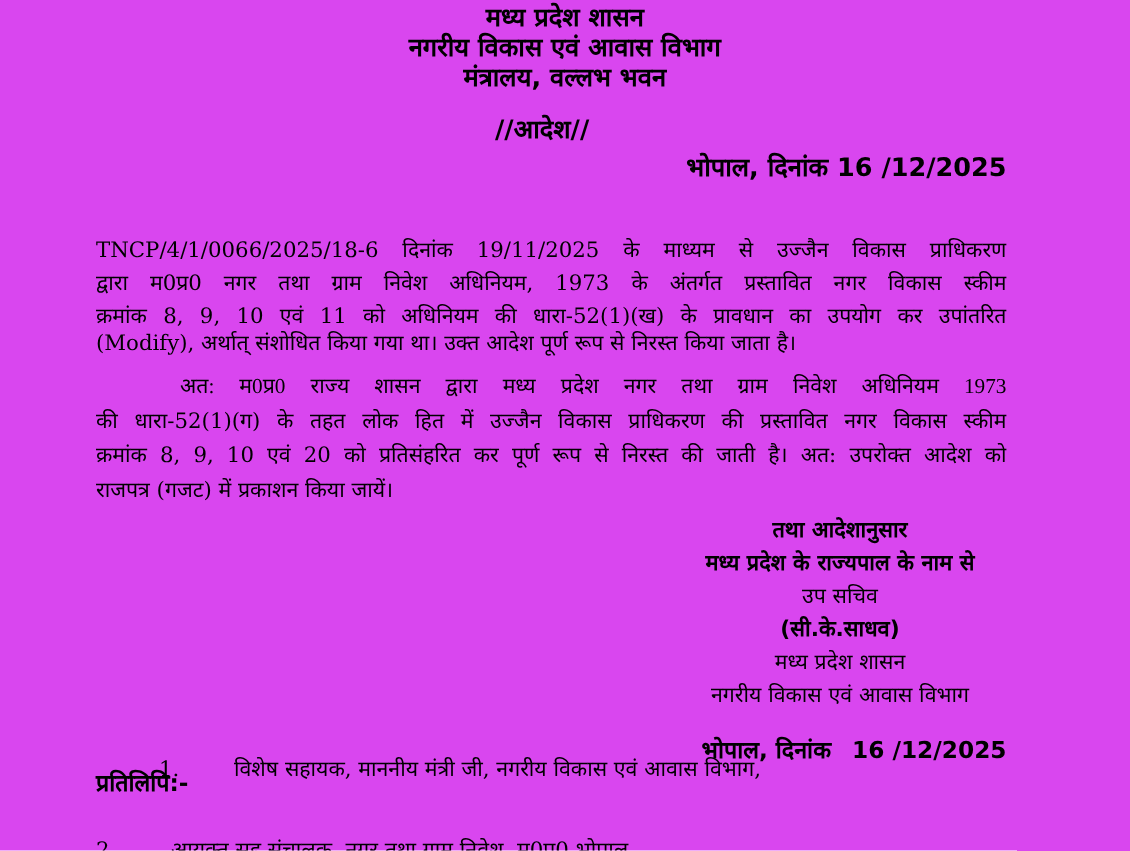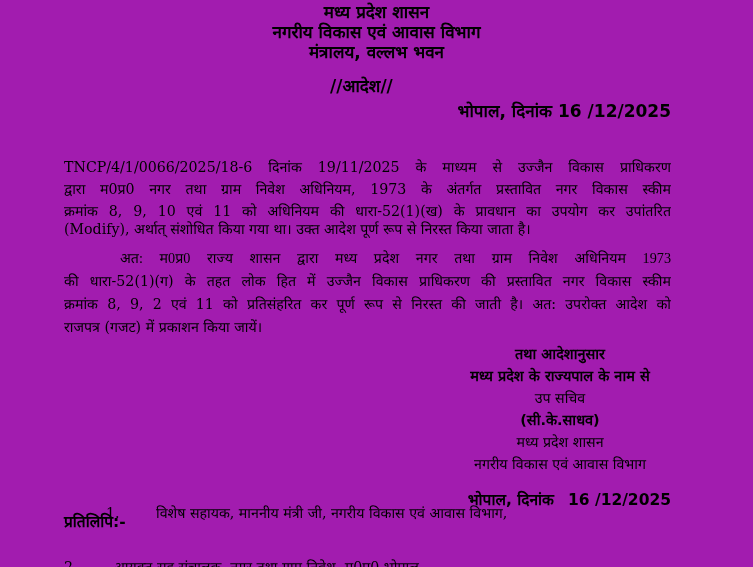--- a/index.html
+++ b/index.html
@@ -12,21 +12,21 @@
       height: 567px;
       overflow: hidden;
       position: relative;
       color: #000000;
       font-family: "DejaVu Serif", "Liberation Serif", serif;
     }
     .page {
       position: absolute;
       left: 0; top: 0;
       width: 753px; height: 567px;
-      background: #a21caf;
+      background: #d946ef;
     }
     .hdr {
       position: absolute;
       left: 0;
       width: 753px;
       text-align: center;
       font-family: "DejaVu Sans", "Liberation Sans", sans-serif;
       font-weight: bold;
       font-size: 17px;
       line-height: 21px;
@@ -135,21 +135,21 @@
   <div class="abs bold-sans order-title">//आदेश//</div>
   <div class="abs bold-sans dateline-top">भोपाल, दिनांक 16 /12/2025</div>
 
   <div class="body-line" style="top:156px;">TNCP/4/1/0066/2025/18-6 दिनांक 19/11/2025 के माध्यम से उज्जैन विकास प्राधिकरण</div>
   <div class="body-line" style="top:178px;">द्वारा म0प्र0 नगर तथा ग्राम निवेश अधिनियम, 1973 के अंतर्गत प्रस्तावित नगर विकास स्कीम</div>
   <div class="body-line" style="top:200px;">क्रमांक  8, 9, 10 एवं 11 को अधिनियम की धारा-52(1)(ख) के प्रावधान का उपयोग कर उपांतरित</div>
   <div class="body-line last" style="top:218px;">(Modify), अर्थात् संशोधित किया गया था। उक्त आदेश पूर्ण रूप से निरस्त किया जाता है।</div>
 
   <div class="body-line indent" style="top:247px;">अत: म0प्र0 राज्य शासन द्वारा मध्य प्रदेश नगर तथा ग्राम निवेश अधिनियम 1973</div>
   <div class="body-line" style="top:270px;">की धारा-52(1)(ग) के तहत लोक हित में उज्जैन विकास प्राधिकरण की प्रस्तावित नगर विकास स्कीम</div>
-  <div class="body-line" style="top:293px;">क्रमांक 8, 9, 2 एवं 11 को प्रतिसंहरित कर पूर्ण रूप से निरस्त की जाती है। अत: उपरोक्त आदेश को</div>
+  <div class="body-line" style="top:293px;">क्रमांक 8, 9, 10 एवं 20 को प्रतिसंहरित कर पूर्ण रूप से निरस्त की जाती है। अत: उपरोक्त आदेश को</div>
   <div class="body-line last" style="top:316px;">राजपत्र (गजट) में प्रकाशन किया जायें।</div>
 
   <div class="sign-block">
     <div class="sign-line b">तथा आदेशानुसार</div>
     <div class="sign-line b">मध्य प्रदेश के राज्यपाल के नाम से</div>
     <div class="sign-line n">उप सचिव</div>
     <div class="sign-line b">(सी.के.साधव)</div>
     <div class="sign-line n">मध्य प्रदेश शासन</div>
     <div class="sign-line n">नगरीय विकास एवं आवास विभाग</div>
   </div>

